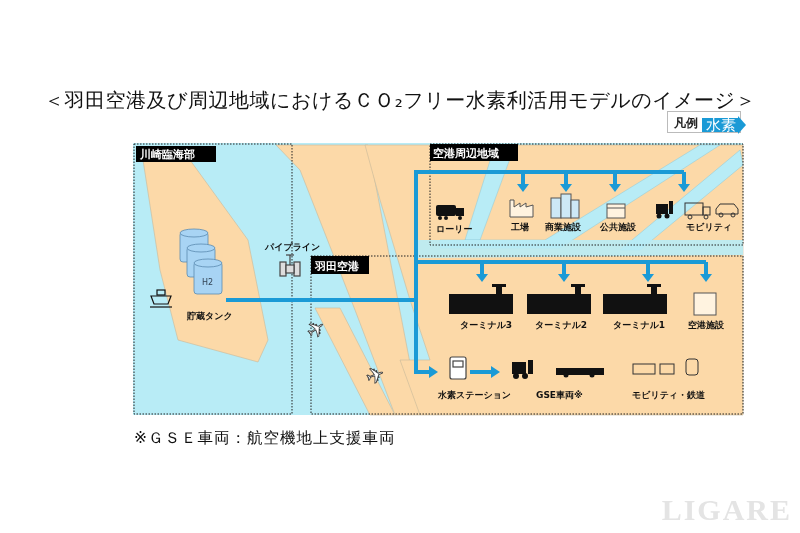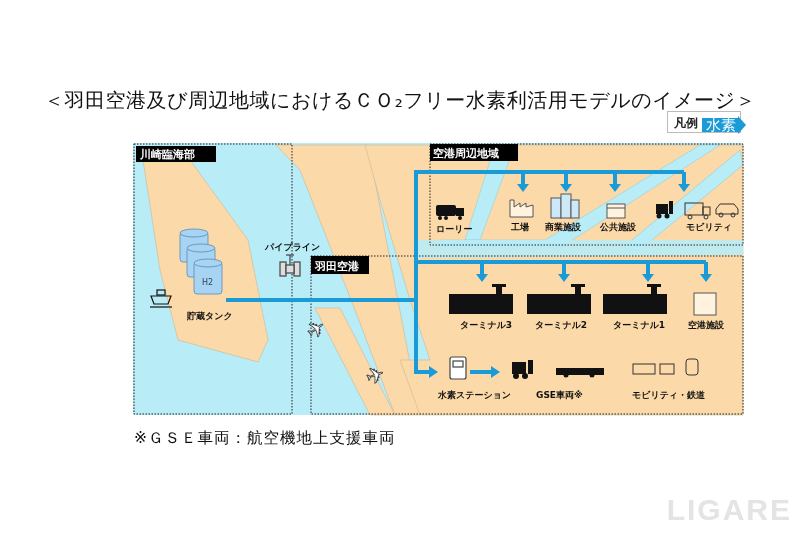--- a/index.html
+++ b/index.html
@@ -3,21 +3,21 @@
 <meta charset="utf-8">
 <style>
   html,body{margin:0;padding:0;background:#fff;}
   body{width:800px;height:533px;position:relative;overflow:hidden;font-family:"DejaVu Sans","Liberation Sans",sans-serif;}
   .title{position:absolute;left:44px;top:87px;font-size:20px;color:#111;letter-spacing:0.5px;white-space:nowrap;}
   .footnote{position:absolute;left:134px;top:428px;font-size:15.5px;color:#111;letter-spacing:1px;white-space:nowrap;}
   .legend{position:absolute;left:667px;top:111px;width:74px;height:22px;border:1px solid #bbb;background:#fff;box-sizing:border-box;display:flex;align-items:flex-end;padding-left:6px;gap:4px;}
   .legend .lbl{font-size:12px;font-weight:bold;color:#222;}
   .legend .arrow{position:relative;background:#1a9ad6;color:#fff;font-size:15px;height:14px;line-height:14px;padding:0 2px 0 4px;}
   .legend .arrow:after{content:"";position:absolute;right:-8px;top:-2px;border-left:8px solid #1a9ad6;border-top:9px solid transparent;border-bottom:9px solid transparent;}
-  .watermark{position:absolute;right:8px;bottom:6px;font-size:30px;font-family:Liberation Sans, sans-serif;color:#e4e4e4;letter-spacing:2px;font-weight:bold;}
+  .watermark{position:absolute;right:8px;bottom:6px;font-size:30px;font-family:Liberation Serif, serif;color:#e4e4e4;letter-spacing:2px;font-weight:bold;}
   svg text{font-family:"DejaVu Sans","Liberation Sans",sans-serif;}
   .tag{font-size:11px;fill:#fff;font-weight:bold;}
   .lab{font-size:9px;fill:#111;font-weight:bold;}
 </style>
 </head>
 <body>
 
 <div class="title">＜羽田空港及び周辺地域におけるＣＯ₂フリー水素利活用モデルのイメージ＞</div>
 
 <div class="legend">

